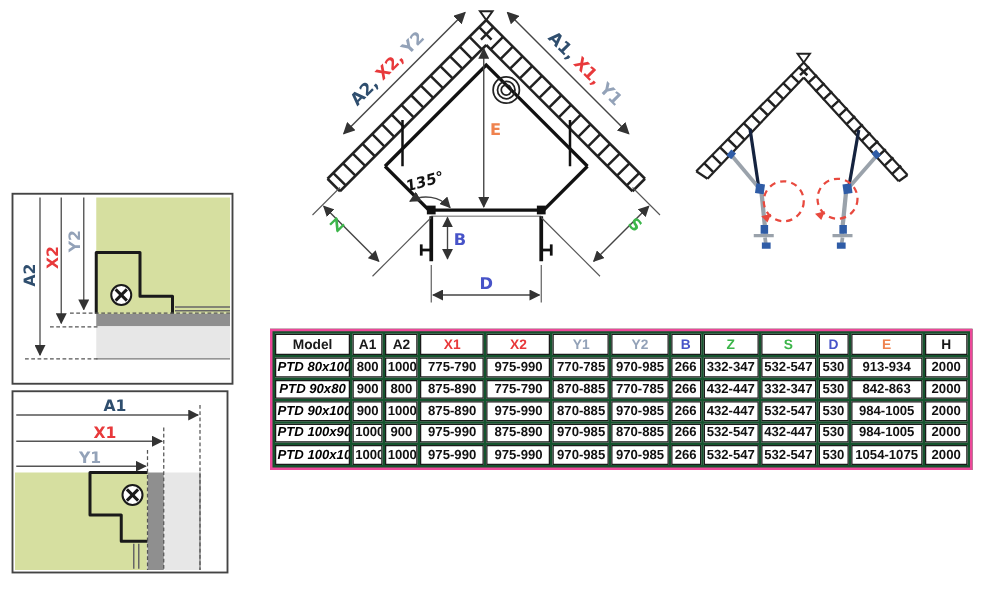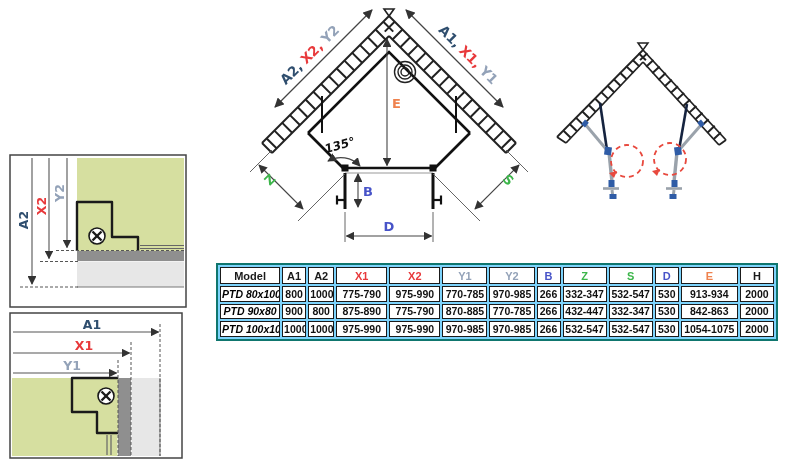--- a/index.html
+++ b/index.html
@@ -1,22 +1,22 @@
 <!DOCTYPE html>
 <html><head>
 <meta charset="utf-8">
 <style>
   html,body{margin:0;padding:0;background:#fff;}
   #stage{position:relative;width:800px;height:475px;background:#fff;overflow:hidden;
          font-family:"Liberation Sans",sans-serif;}
   svg{position:absolute;left:0;top:0;}
   
   #spec-table{position:absolute;left:216px;top:263px;width:562px;
-    border-collapse:separate;border-spacing:2px;border:2px solid #0f766e;
-    background:#7dd3fc;table-layout:fixed;}
+    border-collapse:separate;border-spacing:2px;border:2px solid #ec4899;
+    background:#14532d;table-layout:fixed;}
   #spec-table th,#spec-table td{border:1px solid #1a1a1a;text-align:center;
     vertical-align:middle;padding:0 1px;height:15.5px;font-size:10.5px;font-weight:bold;
     overflow:hidden;white-space:nowrap;box-sizing:border-box;background:#fff;}
   #spec-table th{height:17px;font-size:11px;}
   #spec-table td{color:#111;}
   #spec-table td.model{font-style:italic;font-weight:bold;color:#000;}
   .dimtxt{font-family:"DejaVu Sans",sans-serif;font-weight:bold;}
 </style>
 </head>
 <body>
@@ -268,20 +268,50 @@
           <td>870-885</td>
           <td>770-785</td>
           <td>266</td>
           <td>432-447</td>
           <td>332-347</td>
           <td>530</td>
           <td>842-863</td>
           <td>2000</td>
         </tr>
         <tr>
+          <td class="model">PTD 90x100</td>
+          <td>900</td>
+          <td>1000</td>
+          <td>875-890</td>
+          <td>975-990</td>
+          <td>870-885</td>
+          <td>970-985</td>
+          <td>266</td>
+          <td>432-447</td>
+          <td>532-547</td>
+          <td>530</td>
+          <td>984-1005</td>
+          <td>2000</td>
+        </tr>
+        <tr>
+          <td class="model">PTD 100x90</td>
+          <td>1000</td>
+          <td>900</td>
+          <td>975-990</td>
+          <td>875-890</td>
+          <td>970-985</td>
+          <td>870-885</td>
+          <td>266</td>
+          <td>532-547</td>
+          <td>432-447</td>
+          <td>530</td>
+          <td>984-1005</td>
+          <td>2000</td>
+        </tr>
+        <tr>
           <td class="model">PTD 100x100</td>
           <td>1000</td>
           <td>1000</td>
           <td>975-990</td>
           <td>975-990</td>
           <td>970-985</td>
           <td>970-985</td>
           <td>266</td>
           <td>532-547</td>
           <td>532-547</td>

